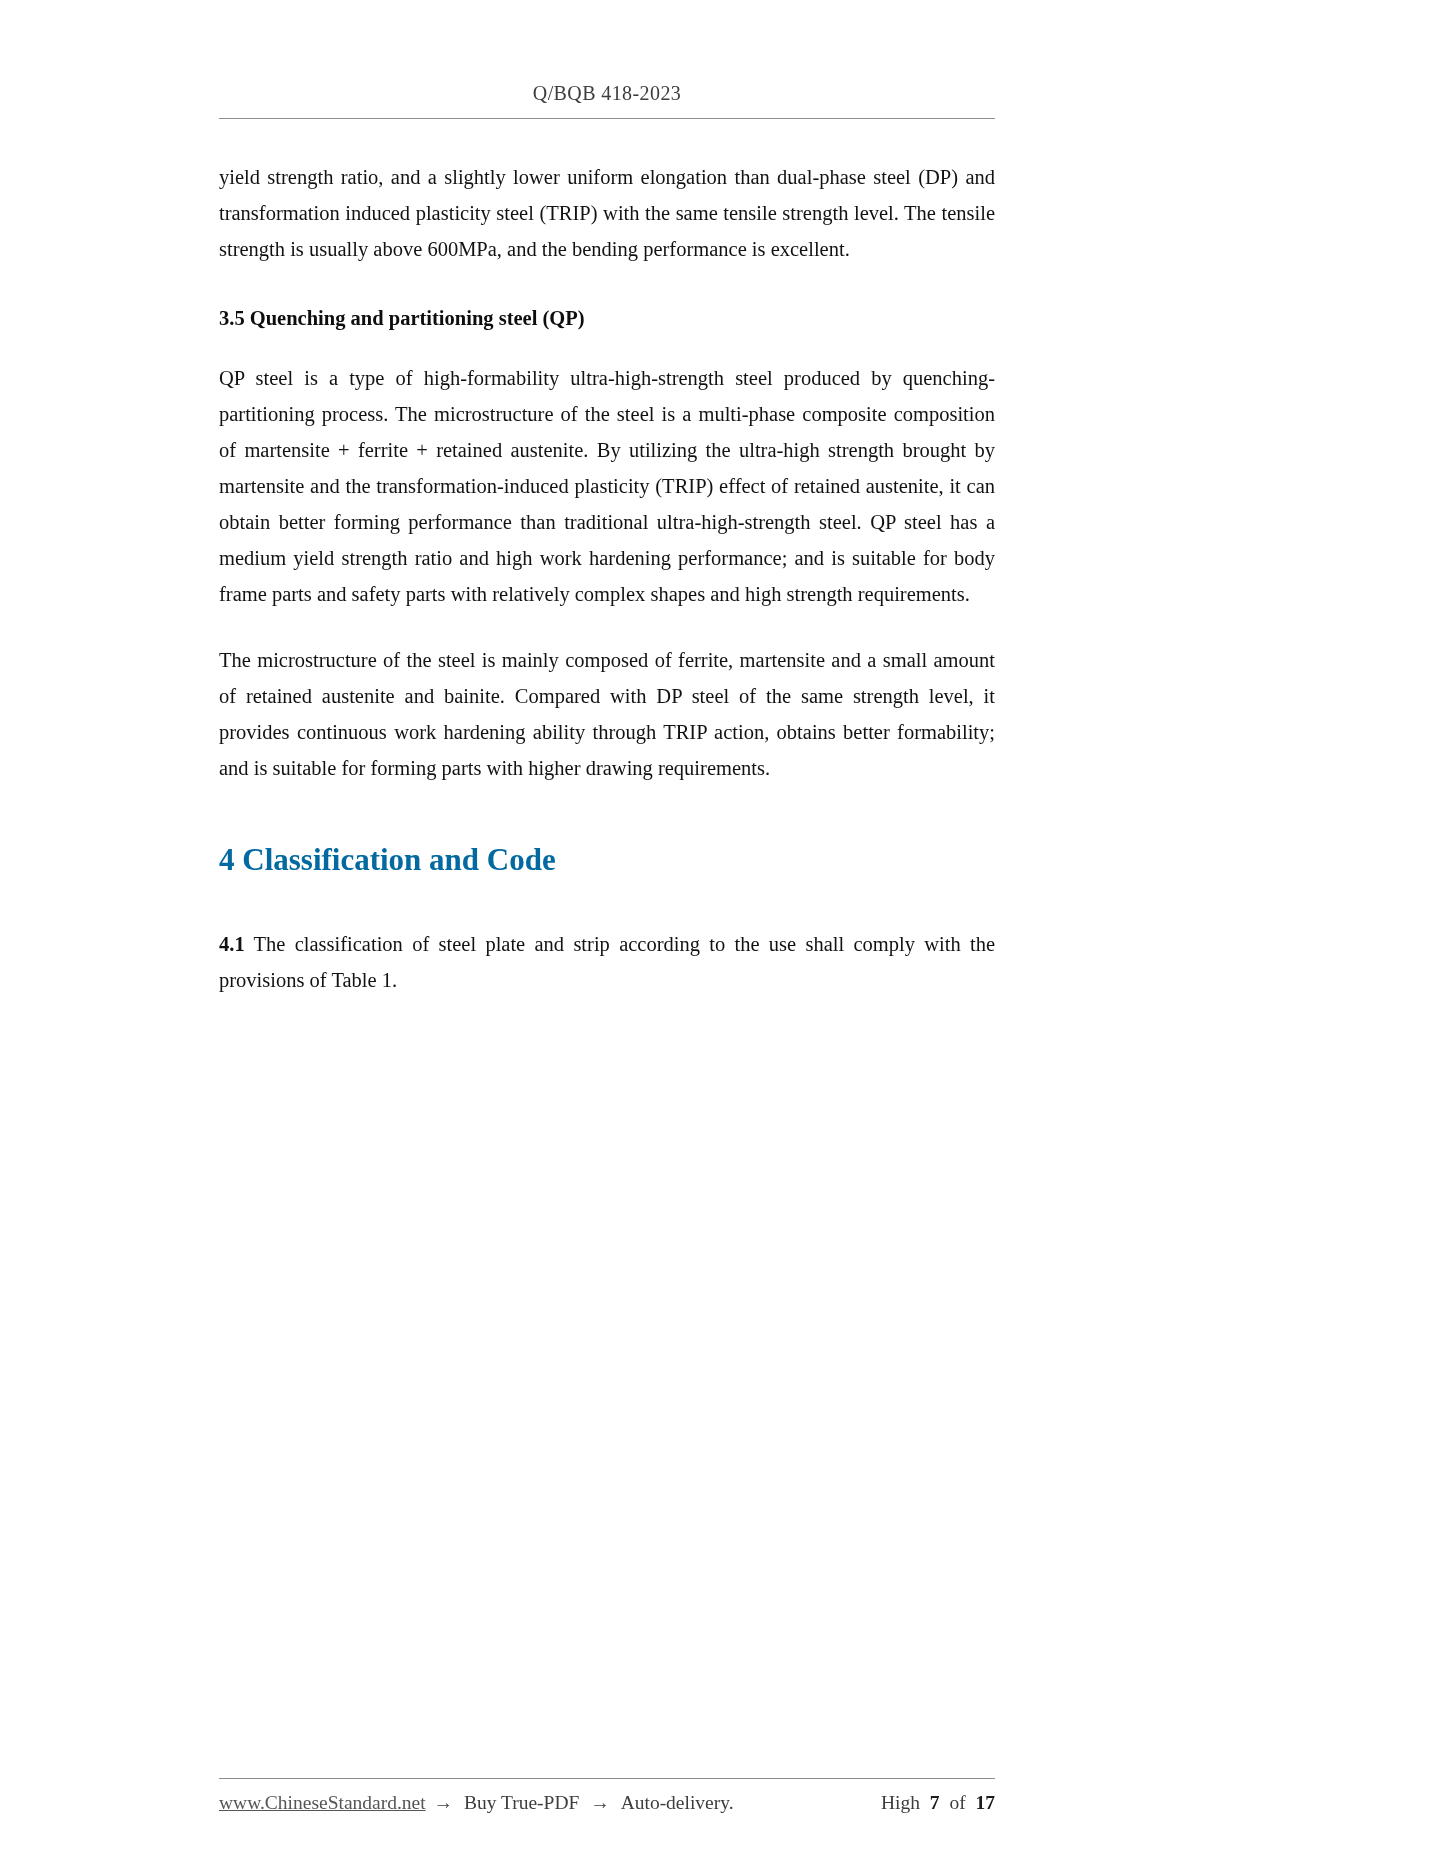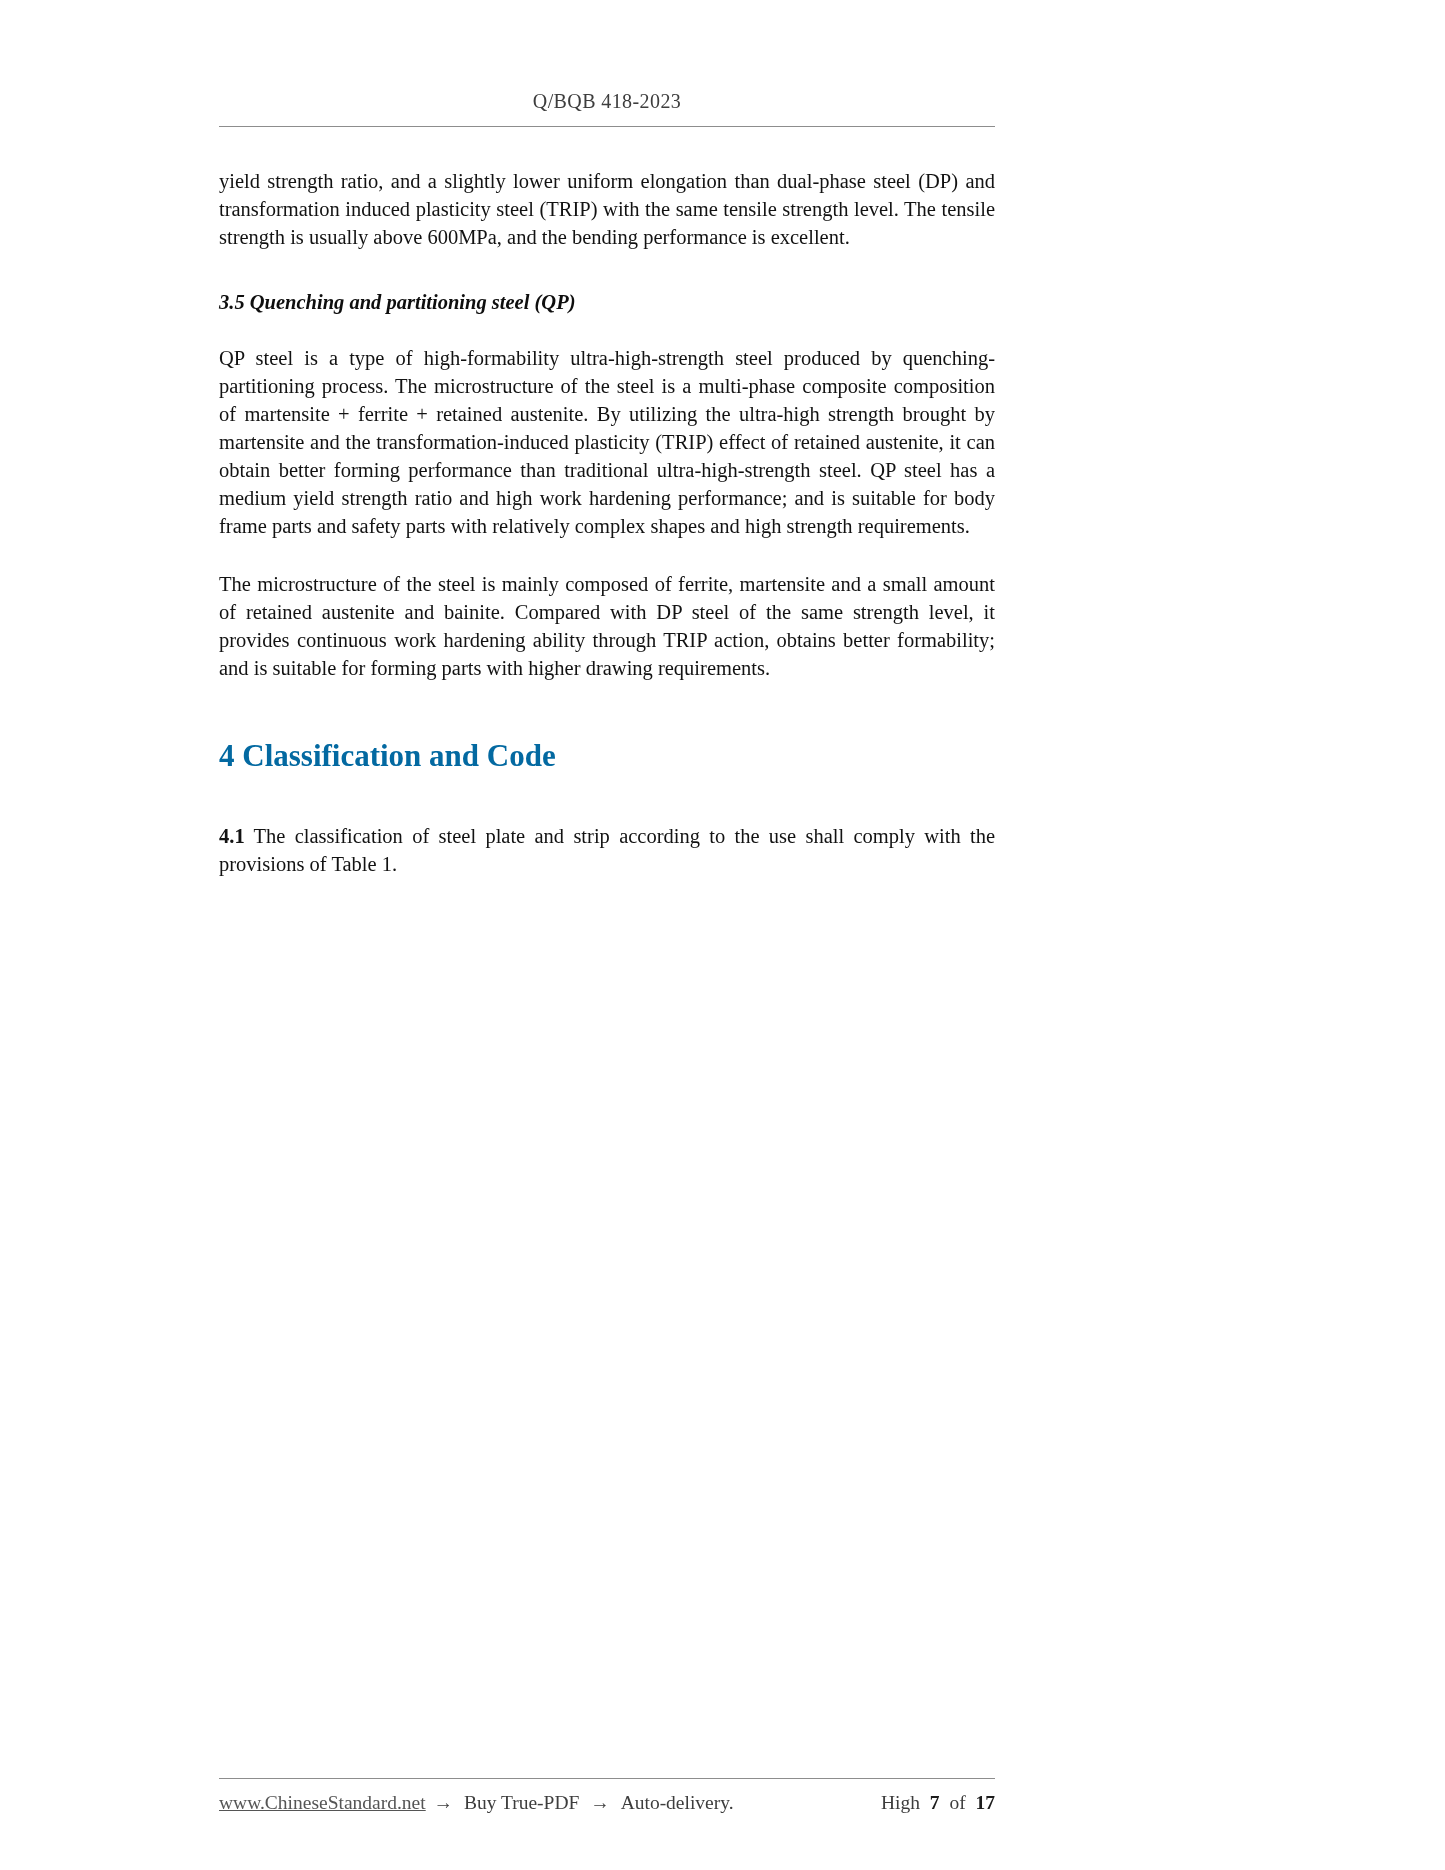--- a/index.html
+++ b/index.html
@@ -10,52 +10,51 @@
     height: 1870px;
     background: #ffffff;
     font-family: "Liberation Serif", serif;
     color: #121212;
     overflow: hidden;
     margin: 0 auto;
   }
   .content {
     position: absolute;
     left: 219px;
-    top: 8px;
+    top: 0;
     width: 776px;
   }
   .header-title {
     text-align: center;
     font-size: 20px;
     letter-spacing: 0.4px;
     color: #3d3d3d;
     padding-top: 82px;
   }
   .header-divider {
     border: none;
     border-top: 1px solid #8d8d8d;
     margin-top: 13px;
   }
   .body-para {
     font-size: 20.5px;
-    line-height: 28px;
+    line-height: 36px;
     text-align: justify;
     text-justify: inter-word;
     margin-top: 30px;
     color: #121212;
   }
   .body-para.first {
     margin-top: 40px;
   }
   .section-heading {
     font-size: 20.5px;
     font-weight: bold;
     margin-top: 40px;
     color: #0e0e0e;
-    font-style: italic;
   }
   .chapter-heading {
     font-size: 31px;
     font-weight: bold;
     margin-top: 56px;
     color: #0369a1;
   }
   .clause-para { margin-top: 48px; }
   .clause-num { font-weight: bold; }
   .footer {

